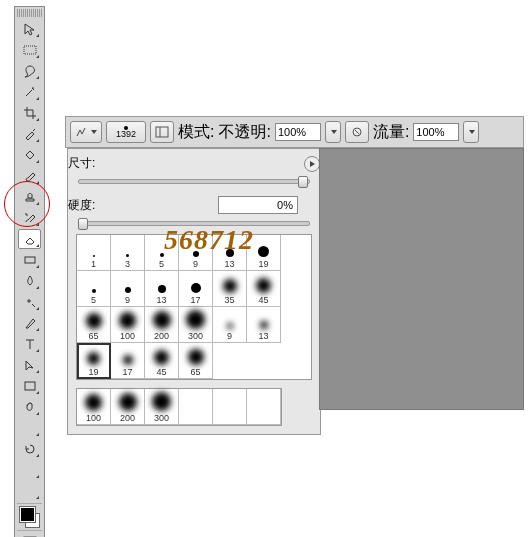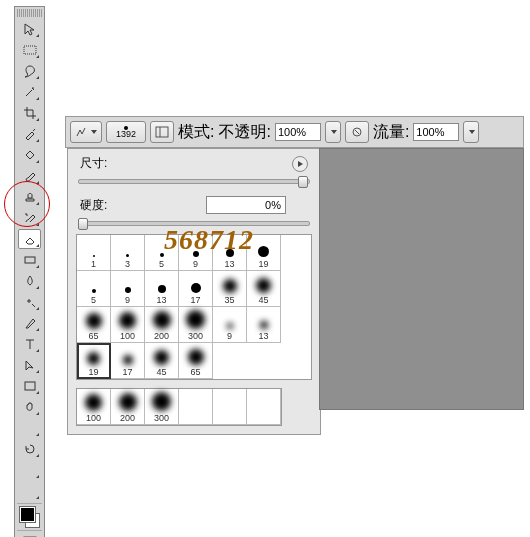--- a/index.html
+++ b/index.html
@@ -15,21 +15,21 @@
 .sep{height:1px;background:#aaa;margin:2px 0}
 .circ{position:absolute;left:4px;top:181px;width:44px;height:44px;border:1.5px solid #c00;border-radius:50%;pointer-events:none}
 .optbar{position:absolute;left:65px;top:116px;right:6px;height:30px;background:#d9d9d9;border:1px solid #999;display:flex;align-items:center;padding:0 4px;gap:4px}
 .optbar .btn{height:20px;background:linear-gradient(#f5f5f5,#ddd);border:1px solid #888;border-radius:3px;display:flex;align-items:center;justify-content:center;padding:0 4px;cursor:pointer}
 .optbar .dd{width:0;height:0;border-left:3px solid transparent;border-right:3px solid transparent;border-top:4px solid #444;margin-left:2px}
 .optbar .num{font-size:9px;text-align:center;line-height:1}
 .optbar .lbl{font-size:16px}
 .optbar input[type=text]{width:40px;height:16px;border:1px solid #888;background:#fff;font:11px Arial;text-align:left;padding:0 2px}
 .panel{position:absolute;left:67px;top:148px;width:252px;background:#e7e7e7;border:1px solid #999}
 .canvas{position:absolute;left:319px;top:148px;right:6px;height:260px;background:#8f8f8f;border:1px solid #777}
-.row{display:flex;align-items:center;padding:6px 12px 2px;gap:8px}
+.row{display:flex;align-items:center;padding:6px 0 2px;gap:8px}
 .row .lab{width:40px;font-size:12px}
 .row input{width:70px;height:16px;border:1px solid #888;text-align:right;padding:0 4px;font:11px Arial}
 .row .play{width:14px;height:14px;border:1px solid #888;border-radius:50%;display:flex;align-items:center;justify-content:center;background:#eee}
 .row .play div{width:0;height:0;border-left:5px solid #444;border-top:3px solid transparent;border-bottom:3px solid transparent}
 .slider{margin:2px 10px 4px;height:10px;position:relative}
 .slider .track{height:3px;background:#ccc;border:1px solid #999;border-radius:2px;position:absolute;top:3px;left:0;right:0}
 .slider .thumb{position:absolute;top:0;width:8px;height:10px;background:linear-gradient(#fff,#ccc);border:1px solid #777;border-radius:2px}
 .grid{display:grid;grid-template-columns:repeat(6,34px);gap:0;margin:6px 8px 8px;background:#fff;border:1px solid #999}
 .cell{height:34px;border-right:1px solid #bbb;border-bottom:1px solid #bbb;display:flex;flex-direction:column;align-items:center;justify-content:flex-end;padding-bottom:1px;cursor:pointer;position:relative}
 .cell .dot{border-radius:50%;background:#000}

